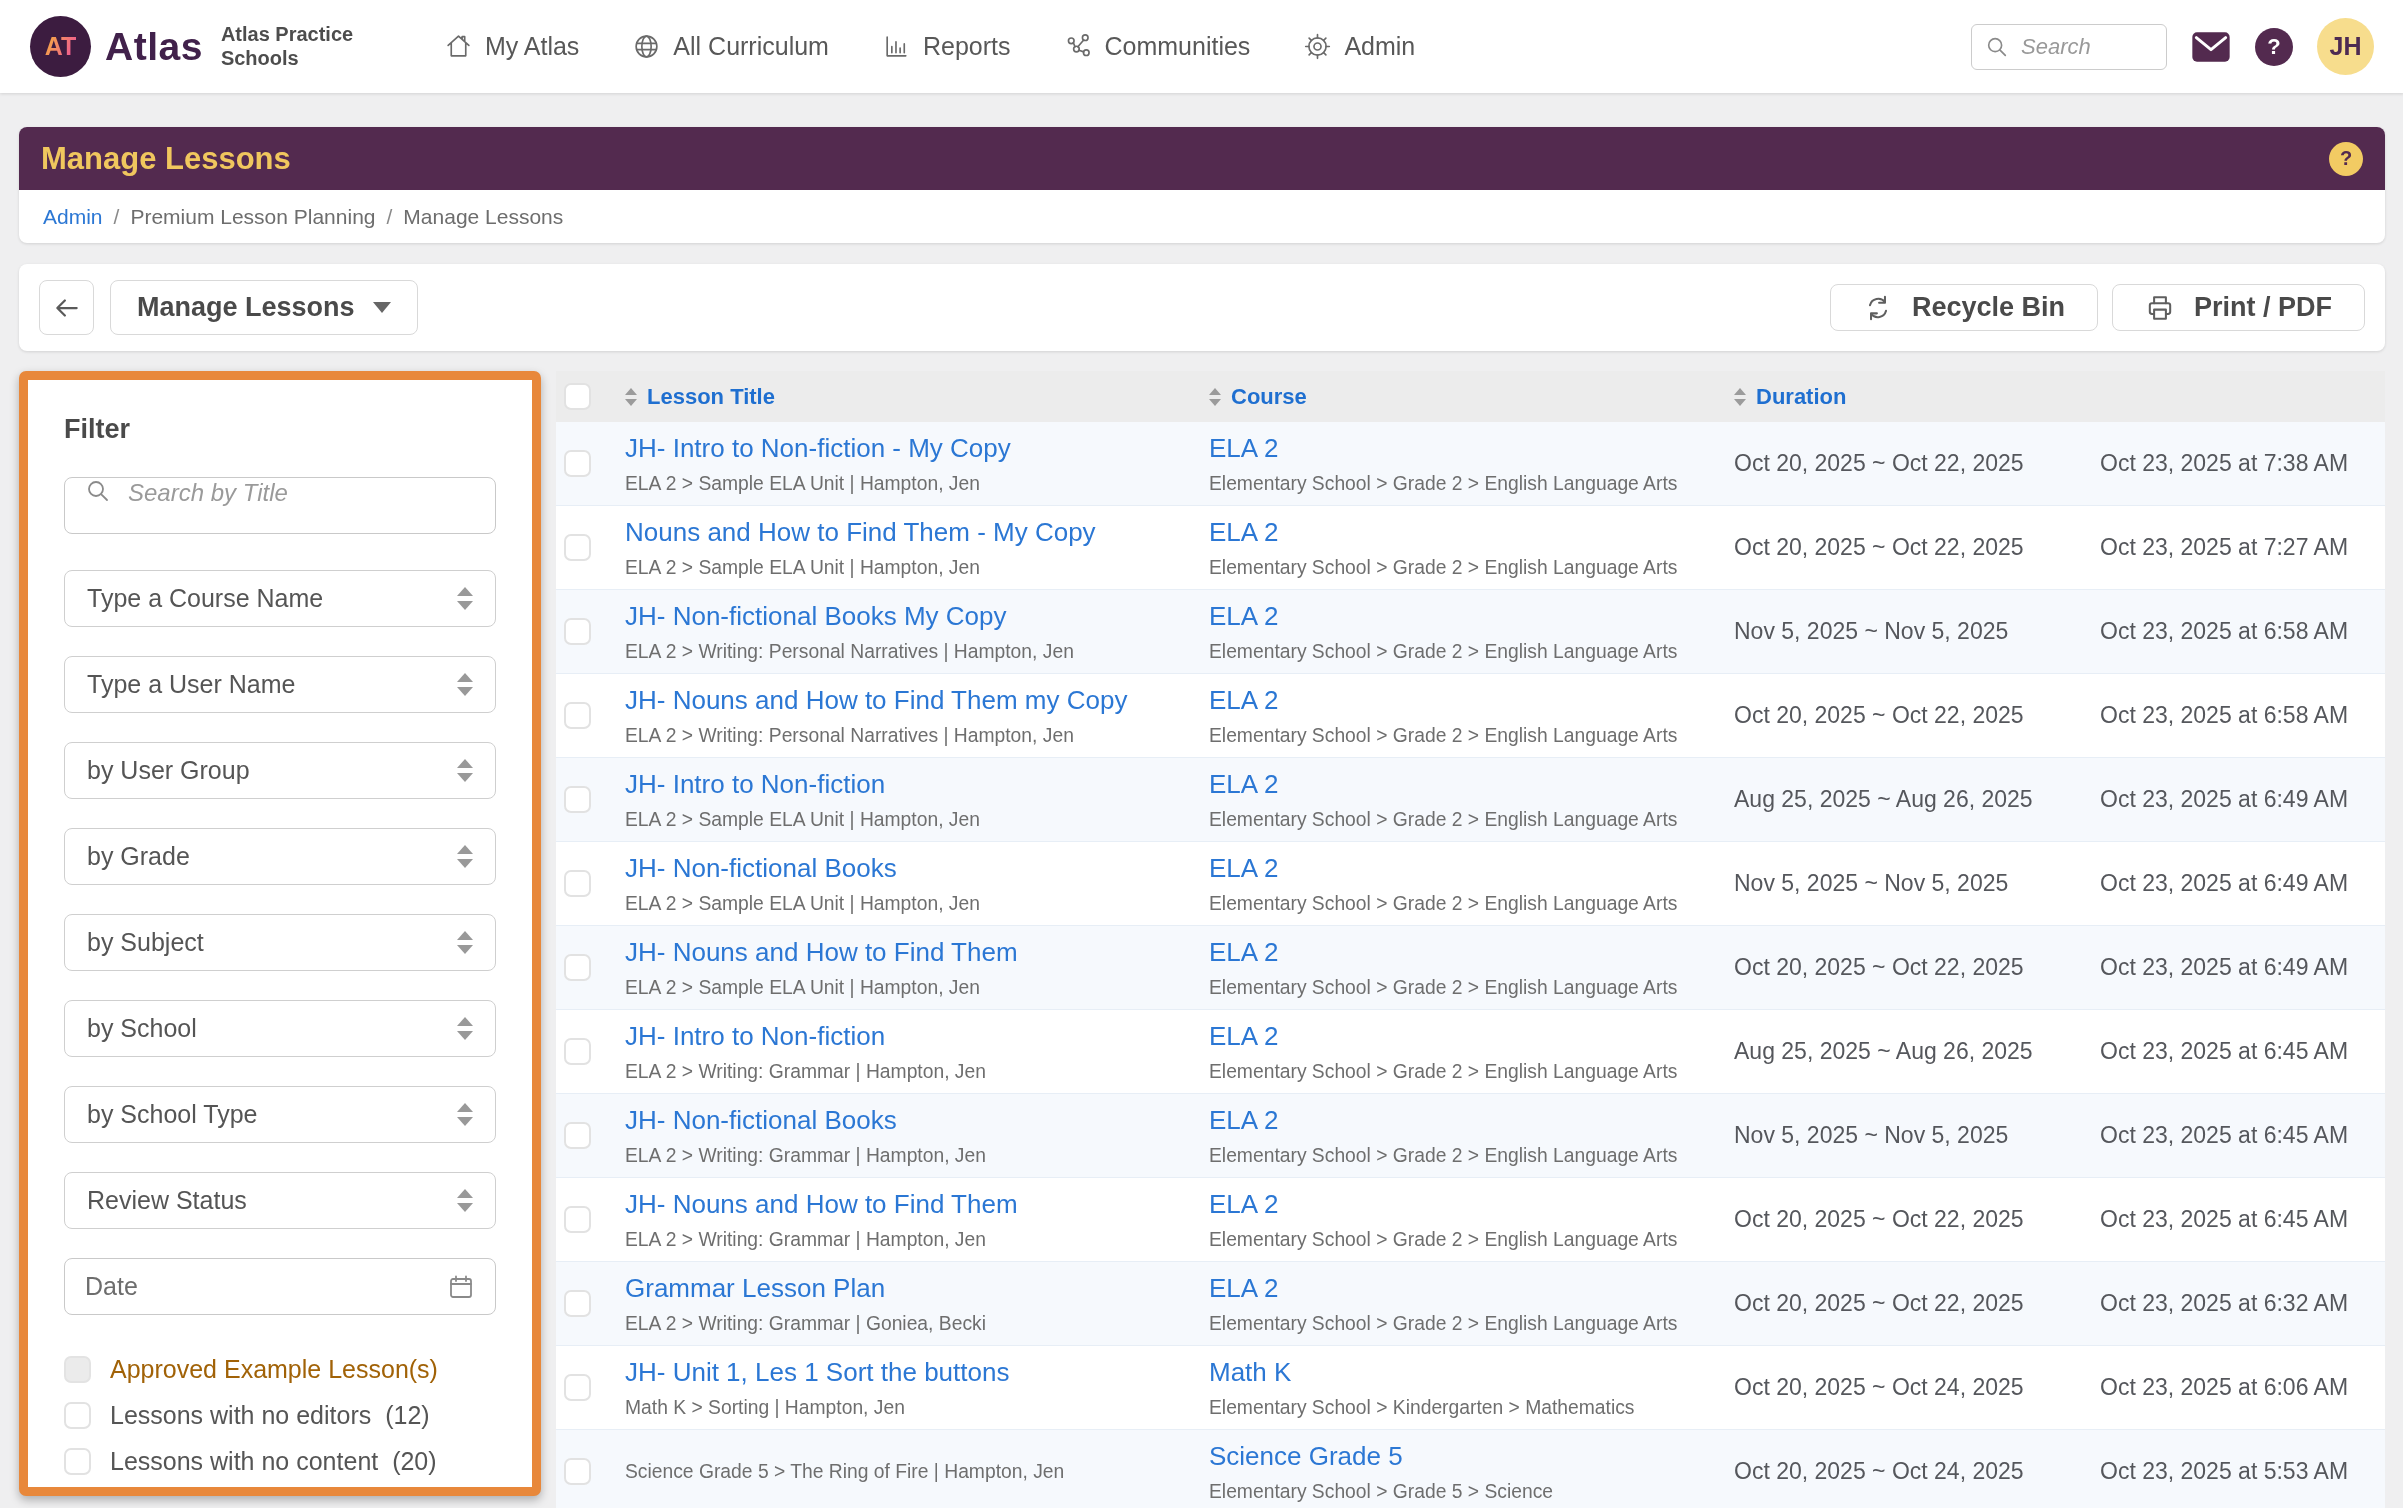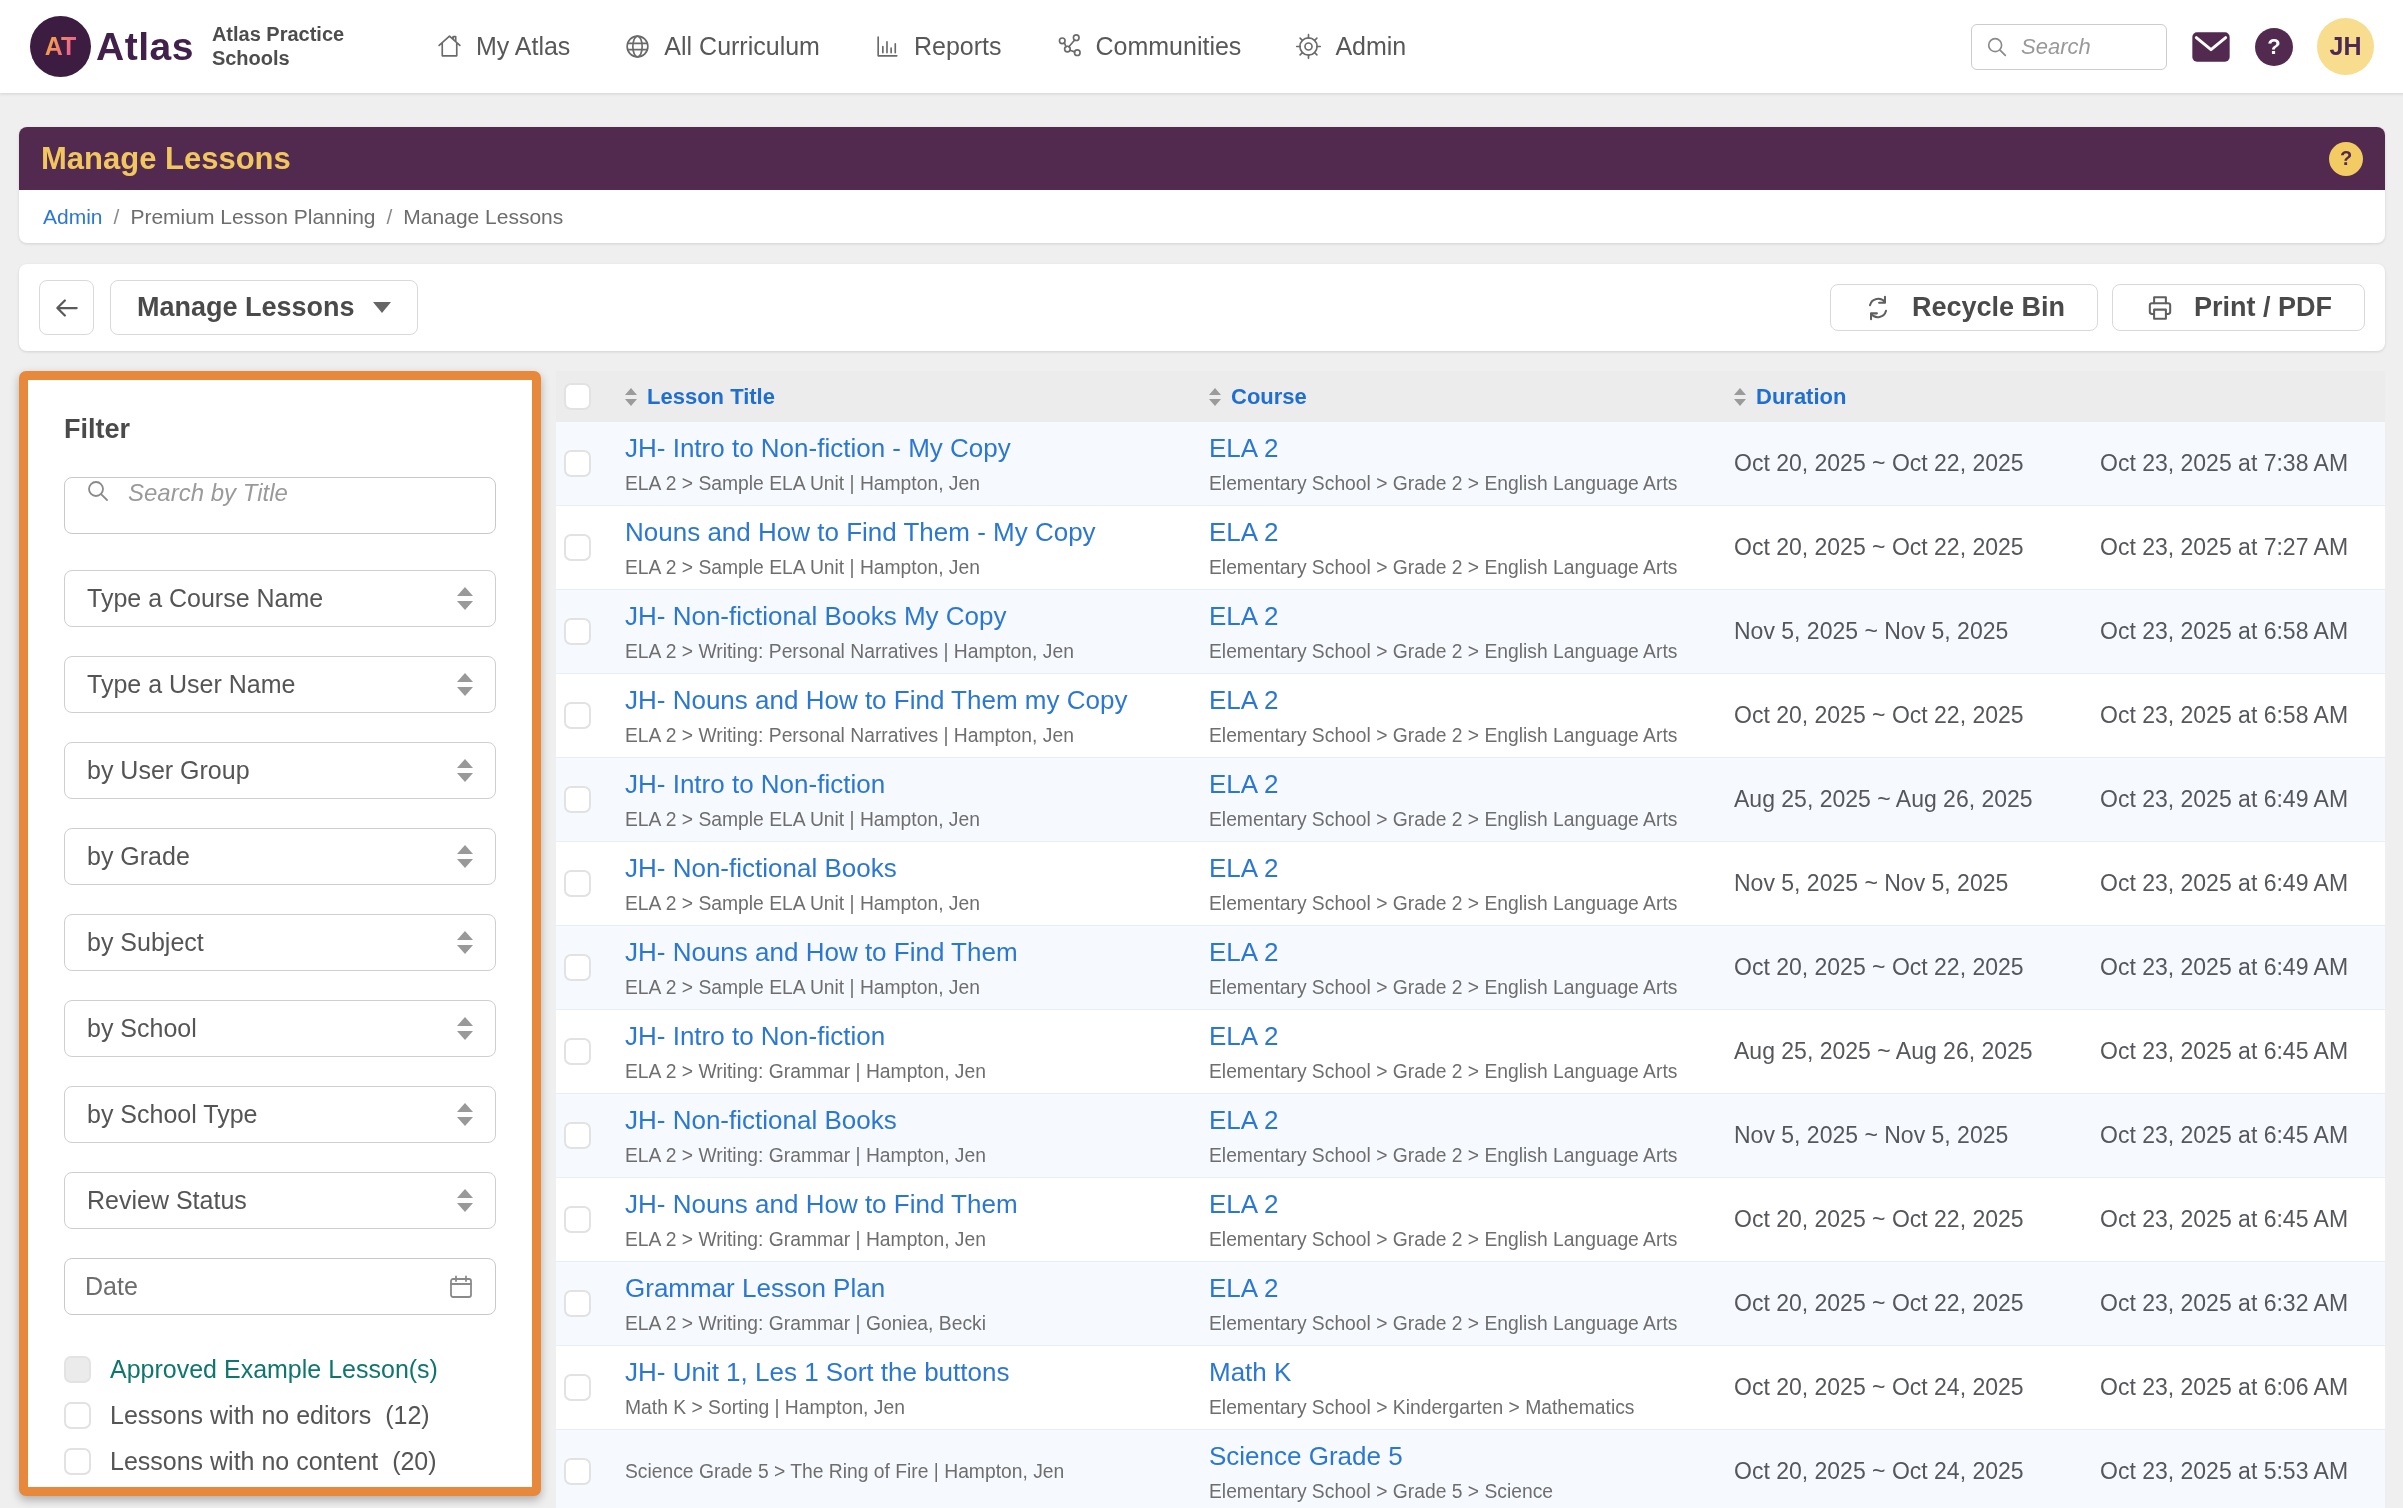--- a/index.html
+++ b/index.html
@@ -20,21 +20,21 @@
   .brand { display:flex; align-items:center; }
   .logo {
     width:61px; height:61px; border-radius:50%; background:#3c1c40;
     display:flex; align-items:center; justify-content:center; flex:none;
   }
   .logo span {
     font-size:25px; font-weight:700;
     background:linear-gradient(115deg,#f5a04c 20%,#ef5f8e 80%);
     -webkit-background-clip:text; background-clip:text; color:transparent;
   }
-  .brand-name { font-size:39px; font-weight:600; color:#41214b; margin-left:5px; letter-spacing:0.5px; }
+  .brand-name { font-size:39px; font-weight:600; color:#41214b; margin-left:14px; letter-spacing:0.5px; }
   .brand-org { width:158px; font-size:20px; line-height:1.18; font-weight:700; color:#4d4d4d; margin-left:18px; }
   .nav-items { display:flex; align-items:center; gap:53px; margin-left:65px; }
   .nav-item { display:flex; align-items:center; gap:12px; font-size:25px; font-weight:500; color:#585858; cursor:pointer; white-space:nowrap; }
   .nav-item svg { width:29px; height:29px; stroke:#6a6a6a; fill:none; stroke-width:1.6; stroke-linecap:round; stroke-linejoin:round; }
   .nav-right { margin-left:auto; display:flex; align-items:center; gap:24px; }
   .search-box { width:196px; height:46px; border:1px solid #ccc; border-radius:6px; display:flex; align-items:center; padding:0 13px; gap:10px; background:#fff; }
   .search-box svg { width:24px; height:24px; stroke:#8a8a8a; fill:none; stroke-width:1.8; stroke-linecap:round; flex:none; }
   .search-box input { border:none; outline:none; width:100%; font-family:inherit; font-size:22px; font-style:italic; color:#777; background:transparent; }
   .search-box input::placeholder { color:#999; }
   .mail-btn svg { width:40px; height:32px; display:block; }
@@ -78,21 +78,21 @@
   .filter-select { height:57px; border:1px solid #cfcfcf; border-radius:8px; background:#fff; display:flex; align-items:center; justify-content:space-between; padding:0 22px; font-size:25px; color:#555; margin-bottom:29px; cursor:pointer; }
   .updown { display:flex; flex-direction:column; gap:5px; }
   .updown i { display:block; width:0; height:0; border-left:8px solid transparent; border-right:8px solid transparent; }
   .updown .u { border-bottom:9px solid #999; }
   .updown .d { border-top:9px solid #999; }
   .filter-date { height:57px; border:1px solid #c9c9c9; border-radius:8px; display:flex; align-items:center; justify-content:space-between; padding:12px 20px; font-size:25px; color:#6d6d6d; margin-bottom:40px; cursor:pointer; }
   .filter-date svg { width:28px; height:28px; stroke:#8a8a8a; fill:none; stroke-width:1.8; stroke-linecap:round; }
   .filter-checks { display:flex; flex-direction:column; gap:17px; }
   .check-row { display:flex; align-items:center; gap:19px; font-size:25px; color:#555; }
   .checkbox { width:27px; height:27px; border:2px solid #e2e2e2; border-radius:7px; background:#fff; flex:none; cursor:pointer; }
-  .check-row.disabled { color:#0f766e; }
+  .check-row.disabled { color:#a16207; }
   .check-row.disabled .checkbox { background:#ebebeb; border-color:#e3e3e3; cursor:default; }
 
   
   .table-area { flex:1; min-width:0; }
   .grid-cols { display:grid; grid-template-columns:69px 584px 525px 366px 1fr; }
   .t-header { background:#ececec; height:51px; align-items:stretch; }
   .t-header .hcell { display:flex; align-items:center; gap:10px; font-size:22px; font-weight:700; color:#1f6fd0; cursor:pointer; }
   .t-header .hcheck { display:flex; align-items:center; padding-left:8px; }
   .hcell-active { background:#e2e2e3; border-bottom:3px solid #9b9b9b; padding-right:10px; }
   .sort-icon { display:flex; flex-direction:column; gap:4px; }

